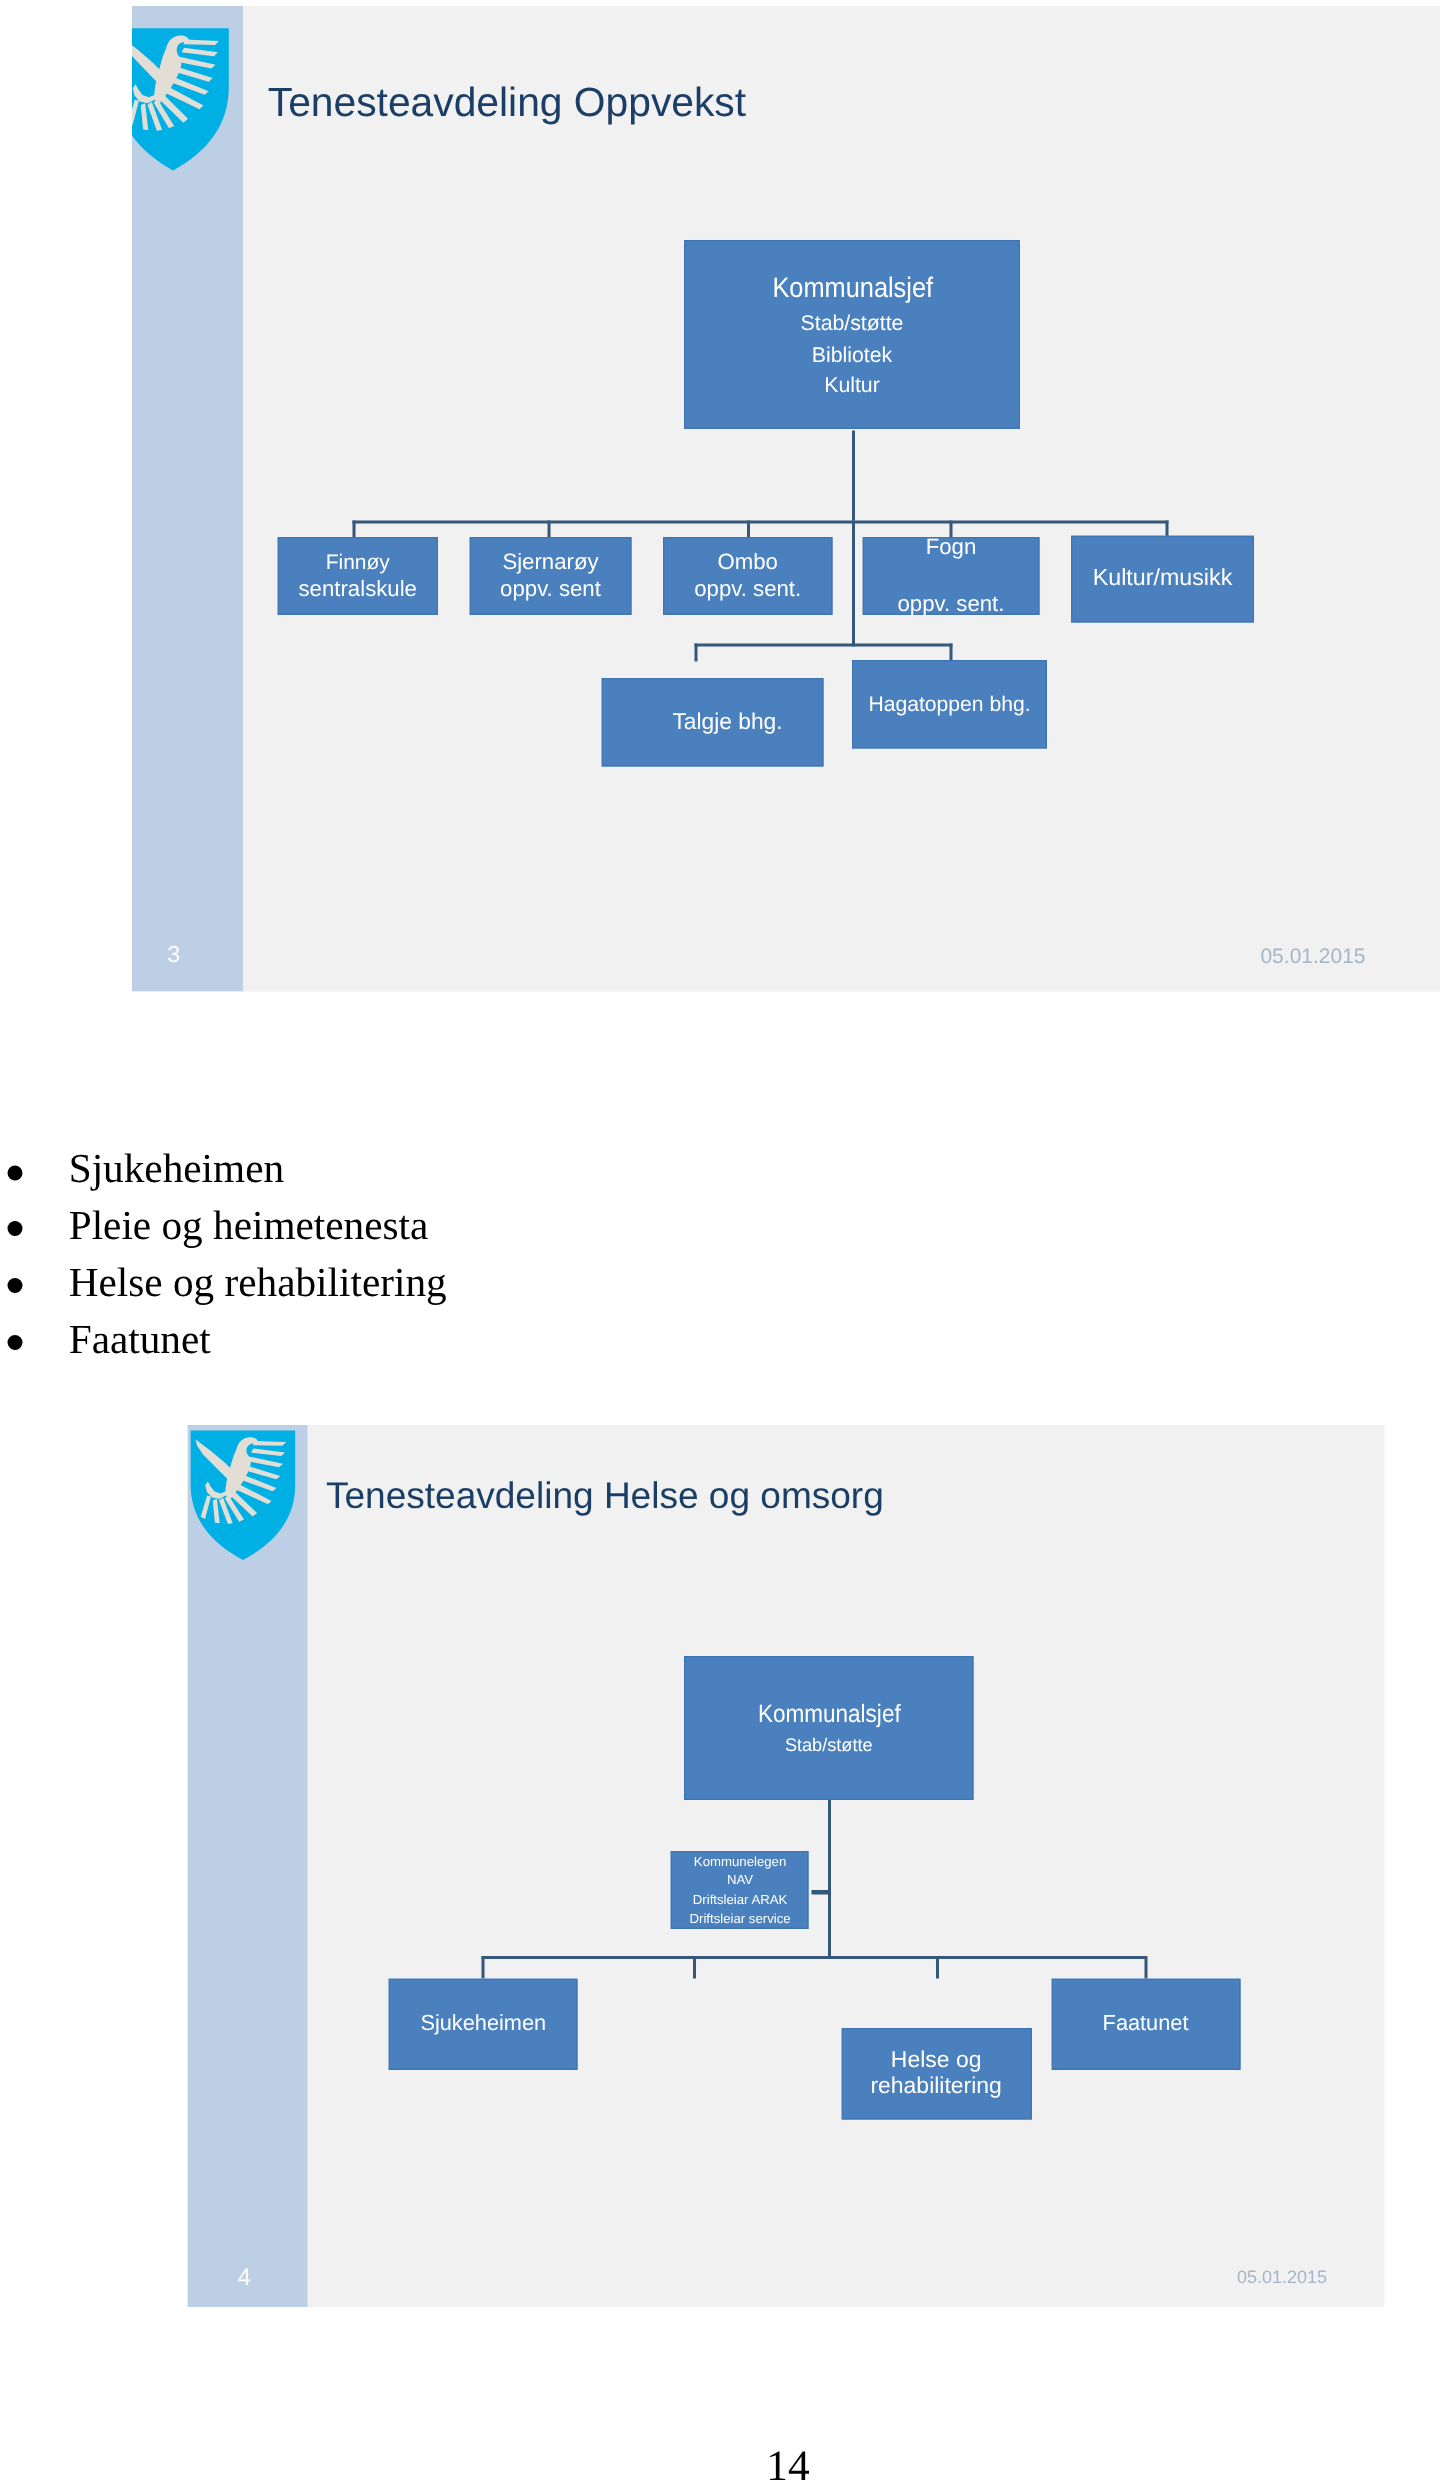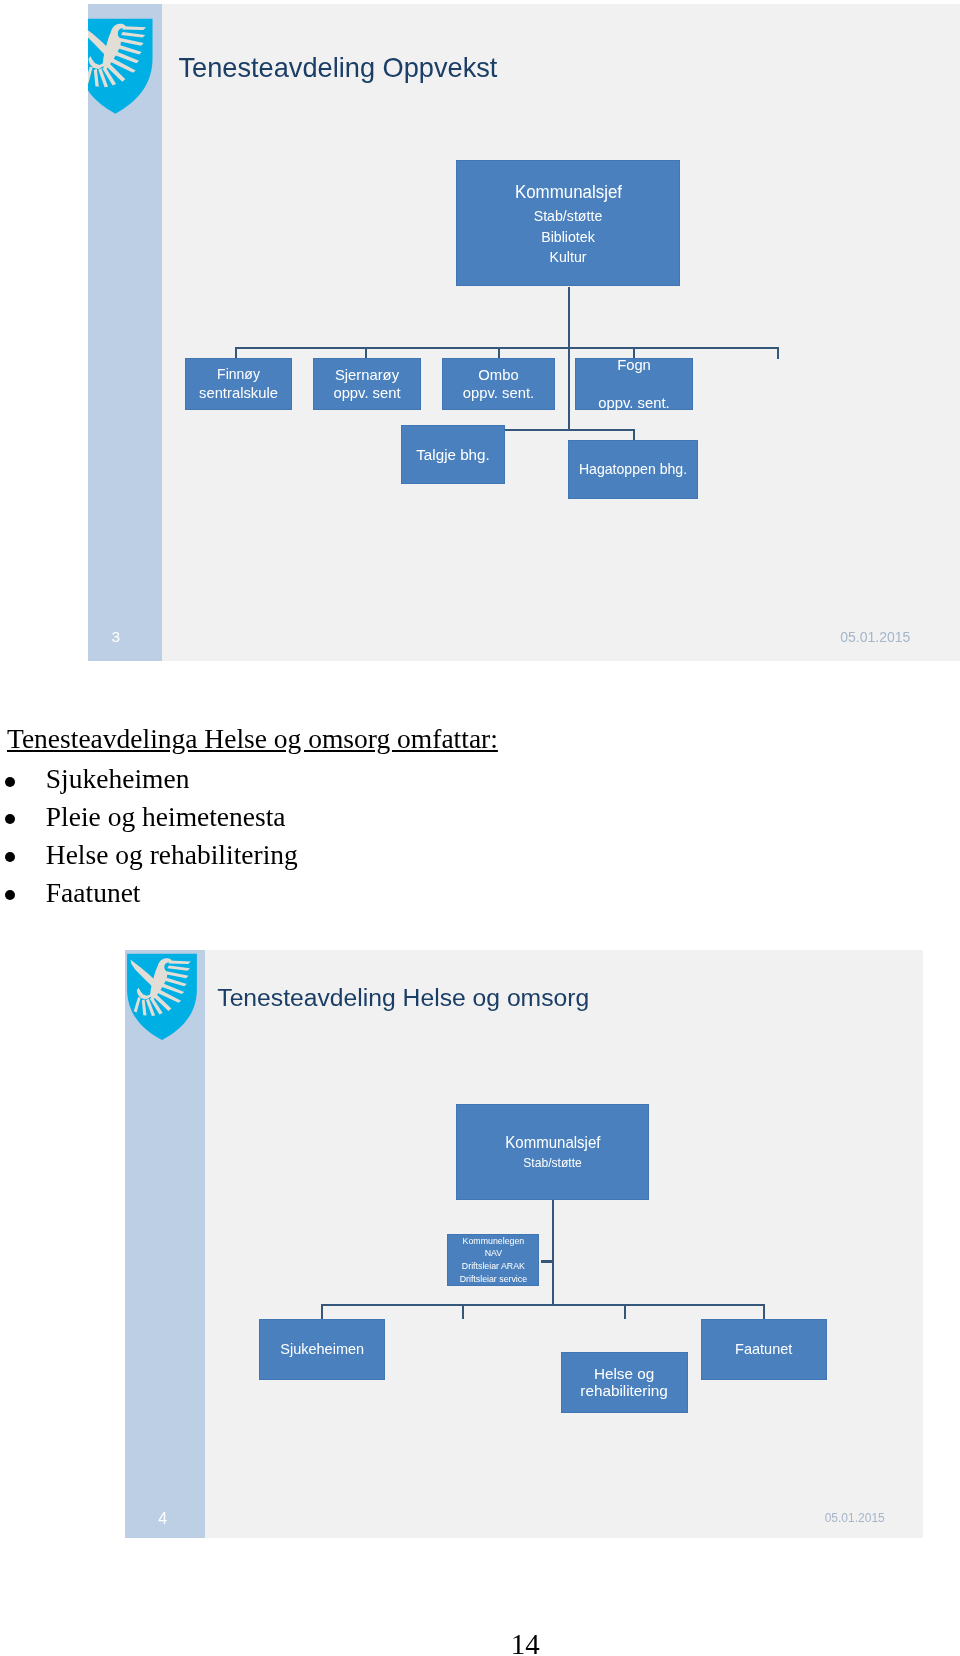--- a/index.html
+++ b/index.html
@@ -81,32 +81,34 @@
   <span class="bl" style="font-size:14.8px;line-height:1.25;">oppv. sent</span>
  </div>
  <div class="box" style="left:354px;top:354px;width:113px;height:52px;">
   <span class="bl" style="font-size:14.8px;line-height:1.25;">Ombo</span>
   <span class="bl" style="font-size:14.8px;line-height:1.25;">oppv. sent.</span>
  </div>
  <div class="box" style="left:487px;top:354px;width:118px;height:52px;gap:20px;">
   <span class="bl" style="font-size:14.8px;line-height:1.25;">Fogn</span>
   <span class="bl" style="font-size:14.8px;line-height:1.25;">oppv. sent.</span>
  </div>
+ <div class="box" style="left:626px;top:353px;width:122px;height:58px;">
+  <span class="bl" style="font-size:15.5px;line-height:1.3;">Kultur/musikk</span>
+ </div>
 
- <div class="box" style="left:313px;top:421px;width:104px;height:59px;">
+ <div class="box" style="left:313px;top:448px;width:128px;height:59px;padding-left:20px;">
   <span class="bl" style="font-size:15.2px;line-height:1.3;">Talgje bhg.</span>
  </div>
  <div class="box" style="left:480px;top:436px;width:130px;height:59px;">
   <span class="bl" style="font-size:14.1px;line-height:1.3;">Hagatoppen bhg.</span>
  </div>
 
  <div class="pno" style="left:13.3px;top:625px;width:29px;font-size:15.5px;line-height:1;">3</div>
  <div class="dt" style="left:752.3px;top:625.5px;font-size:14px;line-height:1;">05.01.2015</div>
 </div>
-<div class="doc-head" style="left:7px;top:724.5px;font-size:27.5px;line-height:1;">Tenesteavdelinga Helse og omsorg omfattar:</div>
 <ul class="blist" style="left:5px;top:760px;">
  <li style="height:37.9px;">
   <span class="bullet" style="top:16.6px;">•</span>
   <span class="btext" style="left:40.8px;top:0;font-size:27.5px;line-height:37.9px;">Sjukeheimen</span>
  </li>
  <li style="height:37.9px;">
   <span class="bullet" style="top:16.6px;">•</span>
   <span class="btext" style="left:40.8px;top:0;font-size:27.5px;line-height:37.9px;font-family:Liberation Serif, serif;">Pleie og heimetenesta</span>
  </li>
  <li style="height:37.9px;">

